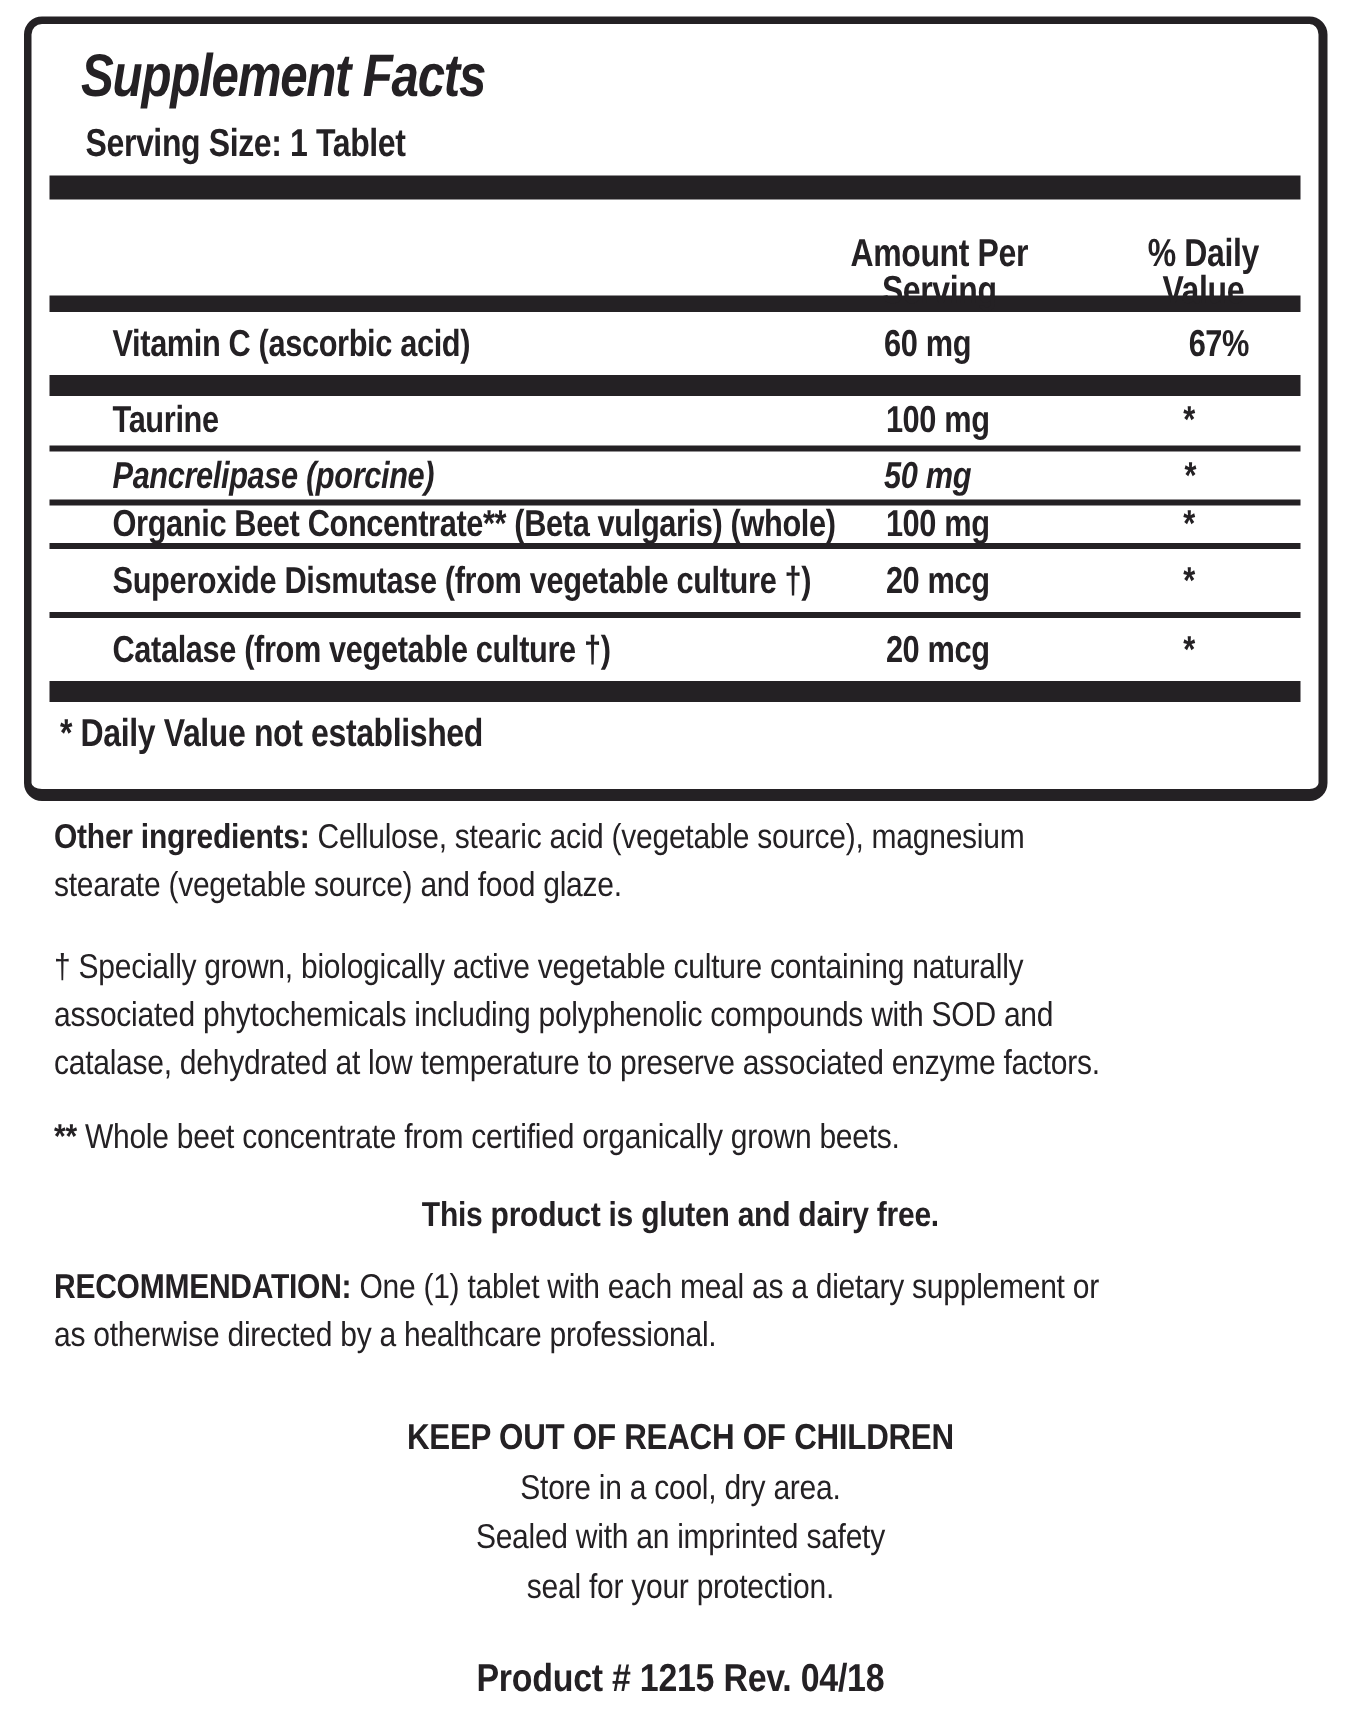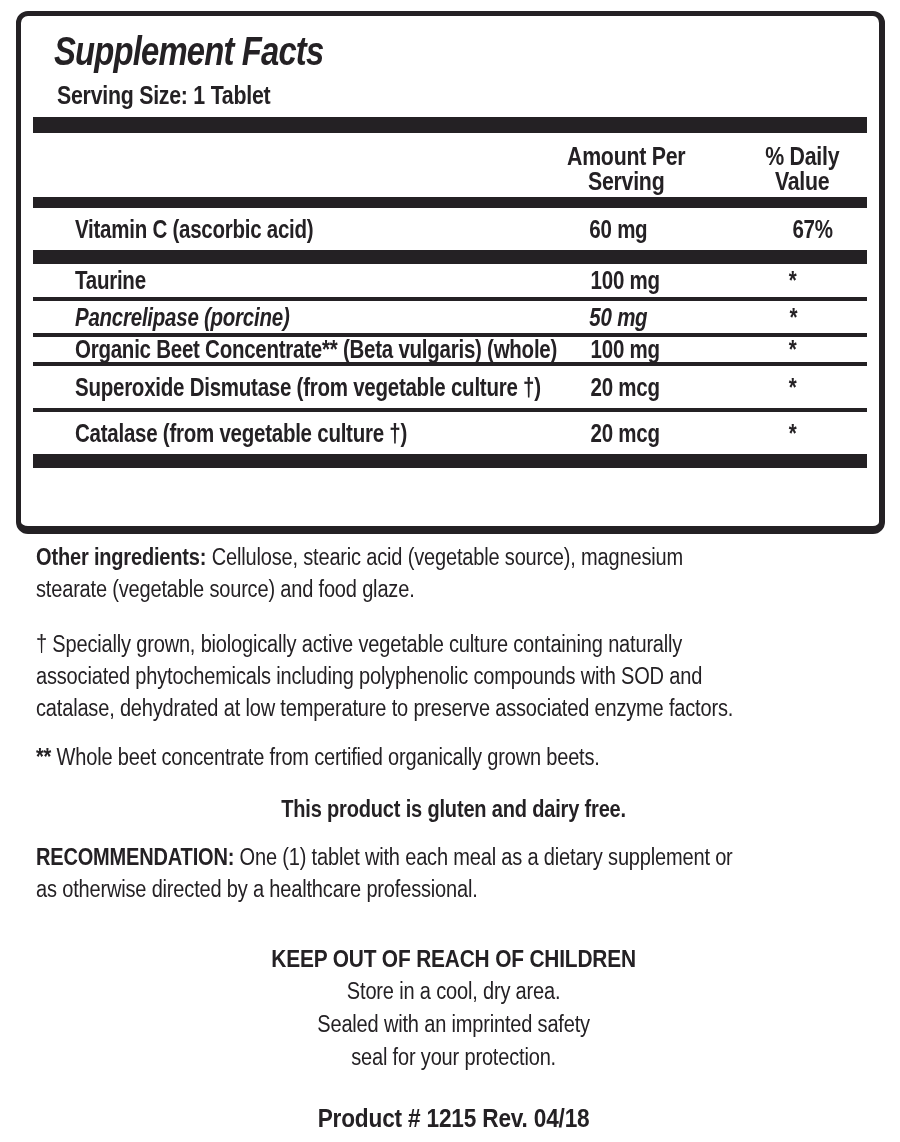--- a/index.html
+++ b/index.html
@@ -27,21 +27,21 @@
     margin:3px 0 0 24px;font-size:26px;line-height:27px;font-weight:700;letter-spacing:-.3px;
   }
   .bar{background:#242124;width:100%;}
   .bar16{height:16px;margin-top:8px;}
   .bar11{height:11px;margin-top:7px;}
   .bar14a{height:14px;}
   .bar14b{height:14px;}
   .hr4{height:4px;background:#242124;width:100%;}
   .hdr-row{position:relative;height:50px;margin-top:7px;}
   .hdr-cell{
-    position:absolute;top:4px;width:220px;text-align:center;
+    position:absolute;top:16px;width:220px;text-align:center;
     font-size:26px;line-height:25px;font-weight:700;letter-spacing:-.3px;
   }
   .hdr-amount{left:483px;}
   .hdr-dv{left:659px;}
   .rows .row{position:relative;display:flex;align-items:center;padding-left:7px;box-sizing:border-box;}
   .row{font-size:25px;font-weight:700;letter-spacing:-.3px;margin-left:35px;}
   .r42{height:42px;} .r33{height:33px;} .r40{height:32px;font-style:italic;} .r39{height:25px;}
   .cell-amount{position:absolute;left:515px;top:0;bottom:0;width:170px;display:flex;align-items:center;justify-content:flex-start;}
   .cell-dv{position:absolute;left:720px;top:0;bottom:0;width:120px;display:flex;align-items:center;justify-content:flex-start;}
   .footnote{margin:7px 0 0 7px;font-size:26px;line-height:27px;font-weight:700;letter-spacing:-.3px;}
@@ -135,20 +135,21 @@
       <span class="cell-amount">
           <span class="condC">20 mcg</span>
         </span>
       <span class="cell-dv">
           <span class="condC">*</span>
         </span>
     </div>
   </div>
 
   <div class="bar bar14b"></div>
+  <div class="footnote"><span class="condL">* Daily Value not established</span></div>
 </div>
 
 <div class="below">
   <p class="p-other"><span class="b">Other ingredients:</span><span> Cellulose, stearic acid (vegetable source), magnesium
 stearate (vegetable source) and food glaze.</span></p>
 
   <p class="p-dagger">† Specially grown, biologically active vegetable culture containing naturally
 associated phytochemicals including polyphenolic compounds with SOD and
 catalase, dehydrated at low temperature to preserve associated enzyme factors.</p>
 

